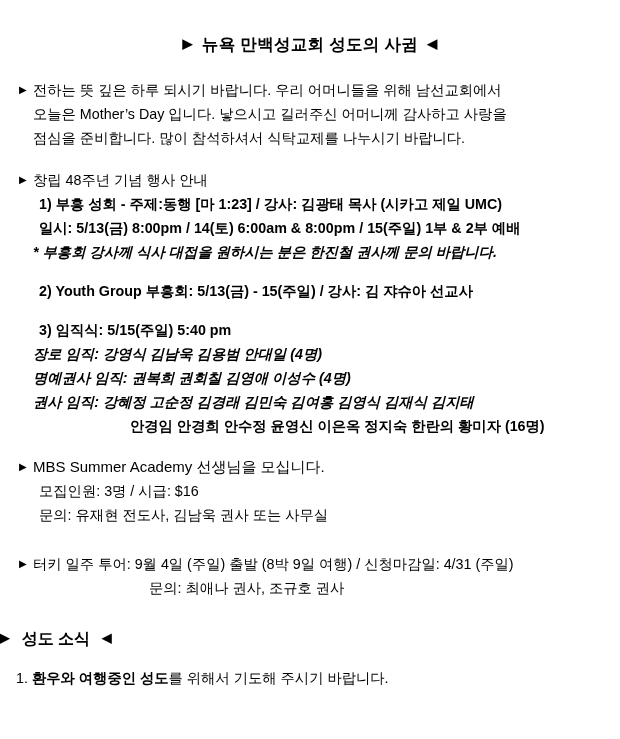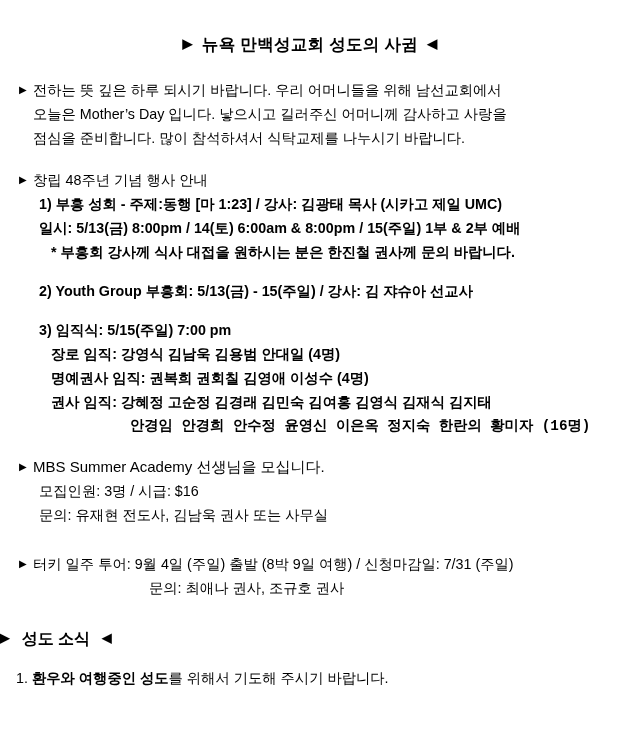--- a/index.html
+++ b/index.html
@@ -71,23 +71,23 @@
   .bullet-body {
     flex: 1 1 auto;
   }
   .line {
     font-size: 14.3px;
     line-height: 24px;
     white-space: pre-wrap;
   }
   .line.bold { font-weight: bold; }
   .line.big  { font-size: 15px; }
-  .ind-1 { margin-left: 18px; }
+  .ind-1 { margin-left: 0px; font-style: italic; }
   .ind-2 { margin-left: 6px; }
-  .ind-3 { margin-left: 97px; font-family: Liberation Mono, monospace; }
+  .ind-3 { margin-left: 97px; }
   .ind-4 { margin-left: 116px; }
   .gap-md { height: 15px; }
 
   #b1 { margin-top: 22px; padding-left: 17px; }
   #b2 { margin-top: 18px; padding-left: 17px; }
   #b3 { margin-top: 17px; padding-left: 17px; }
   #b4 { margin-top: 25px; padding-left: 17px; }
 
   .news-item {
     margin-top: 16px;
@@ -121,21 +121,21 @@
     <div class="bullet-row">
       <div class="bullet-mark">▶</div>
       <div class="bullet-body">
         <div class="line">창립 48주년 기념 행사 안내</div>
         <div class="line bold ind-2">1) 부흥 성회 - 주제:동행 [마 1:23] / 강사: 김광태 목사 (시카고 제일 UMC)</div>
         <div class="line bold ind-2">일시: 5/13(금) 8:00pm / 14(토) 6:00am &amp; 8:00pm / 15(주일) 1부 &amp; 2부 예배</div>
         <div class="line bold ind-1">* 부흥회 강사께 식사 대접을 원하시는 분은 한진철 권사께 문의 바랍니다.</div>
         <div class="gap-md"></div>
         <div class="line bold ind-2">2) Youth Group 부흥회: 5/13(금) - 15(주일) / 강사: 김 쟈슈아 선교사</div>
         <div class="gap-md"></div>
-        <div class="line bold ind-2">3) 임직식: 5/15(주일) 7:00 pm</div>
+        <div class="line bold ind-2">3) 임직식: 5/15(주일) 5:40 pm</div>
         <div class="line bold ind-1">장로 임직: 강영식 김남욱 김용범 안대일 (4명)</div>
         <div class="line bold ind-1">명예권사 임직: 권복희 권회칠 김영애 이성수 (4명)</div>
         <div class="line bold ind-1">권사 임직: 강혜정 고순정 김경래 김민숙 김여홍 김영식 김재식 김지태</div>
         <div class="line bold ind-3">안경임 안경희 안수정 윤영신 이은옥 정지숙 한란의 황미자 (16명)</div>
       </div>
     </div>
   </div>
 
   <div class="block" id="b3">
     <div class="bullet-row">
@@ -145,21 +145,21 @@
         <div class="line ind-2">모집인원: 3명 / 시급: $16</div>
         <div class="line ind-2">문의: 유재현 전도사, 김남욱 권사 또는 사무실</div>
       </div>
     </div>
   </div>
 
   <div class="block" id="b4">
     <div class="bullet-row">
       <div class="bullet-mark">▶</div>
       <div class="bullet-body">
-        <div class="line">터키 일주 투어: 9월 4일 (주일) 출발 (8박 9일 여행) / 신청마감일: 7/31 (주일)</div>
+        <div class="line">터키 일주 투어: 9월 4일 (주일) 출발 (8박 9일 여행) / 신청마감일: 4/31 (주일)</div>
         <div class="line ind-4">문의: 최애나 권사, 조규호 권사</div>
       </div>
     </div>
   </div>
 
   <div class="section-title">
     <span class="tri-left">▶</span><span>성도 소식</span><span class="tri-right">◀</span>
   </div>
 
   <div class="news-item">

